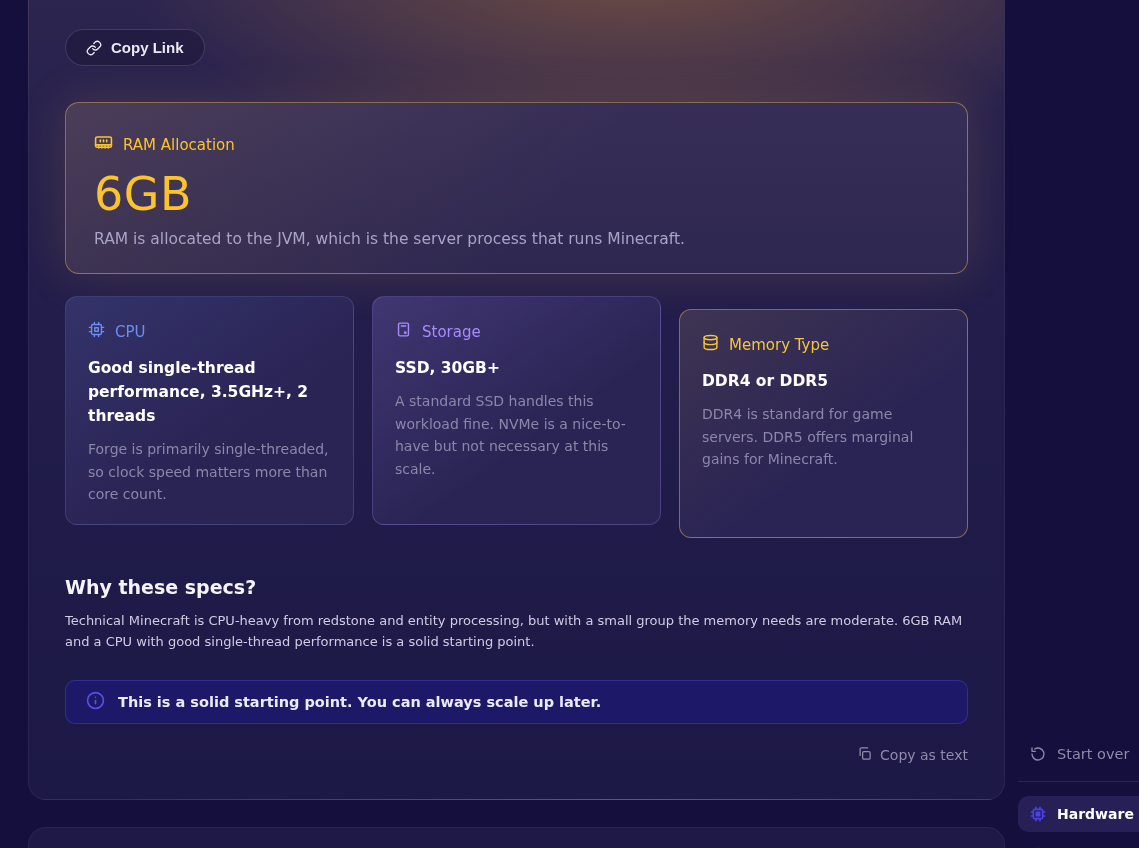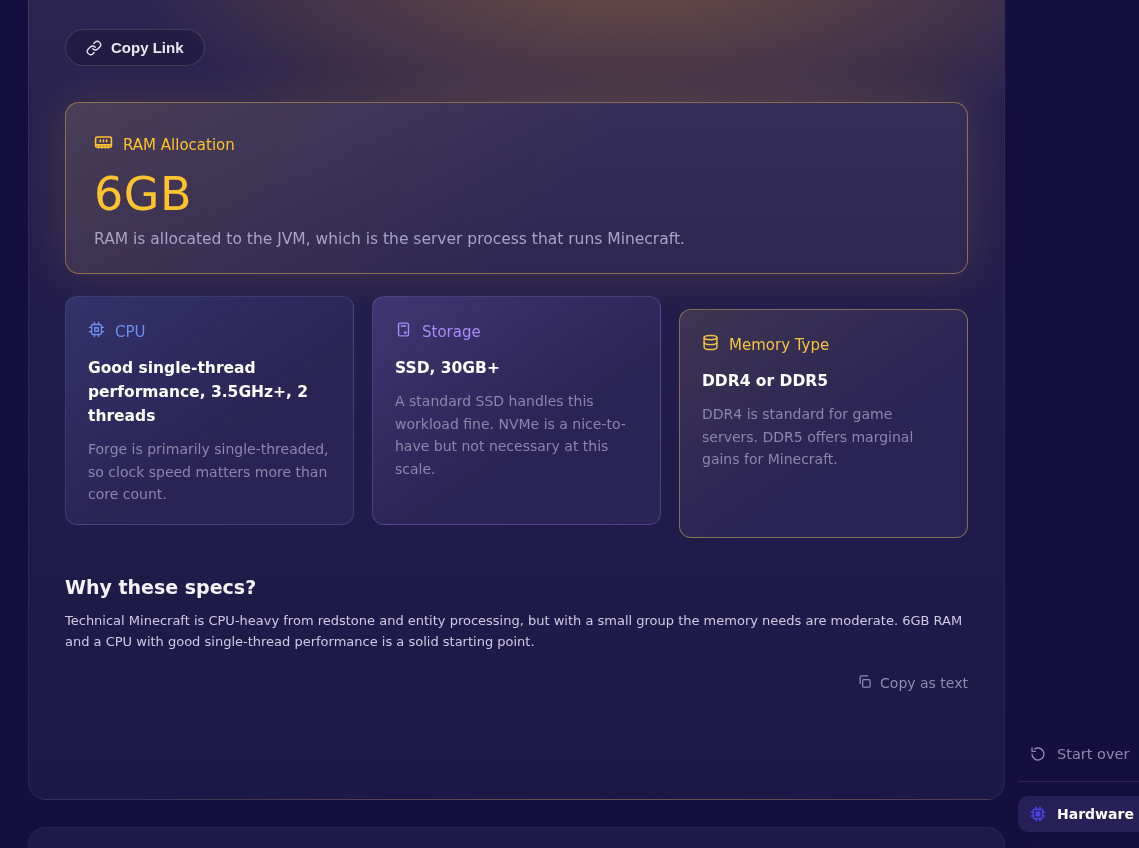--- a/index.html
+++ b/index.html
@@ -223,20 +223,30 @@
       </div>
       <div class="card-title">DDR4 or DDR5</div>
       <div class="card-desc">DDR4 is standard for game servers. DDR5 offers marginal gains for Minecraft.</div>
     </div>
 
   </div>
 
   <div class="why-heading">Why these specs?</div>
   <div class="why-body">Technical Minecraft is CPU-heavy from redstone and entity processing, but with a small group the memory needs are moderate. 6GB RAM and a CPU with good single-thread performance is a solid starting point.</div>
 
+  <div class="note-banner">
+    <span>
+      <svg width="19" height="19" viewBox="0 0 24 24" fill="none" stroke="currentColor" stroke-width="2" stroke-linecap="round" stroke-linejoin="round">
+          <circle cx="12" cy="12" r="10"></circle>
+          <path d="M12 16v-4"></path>
+          <path d="M12 8h.01"></path>
+        </svg>
+    </span>
+    <span class="note-text">This is a solid starting point. You can always scale up later.</span>
+  </div>
 
   <div class="copy-text-row">
     <button class="copy-text-btn">
       <span>
         <svg width="15" height="15" viewBox="0 0 24 24" fill="none" stroke="currentColor" stroke-width="2" stroke-linecap="round" stroke-linejoin="round">
             <rect x="9" y="9" width="12" height="12" rx="2"></rect>
             <path d="M5 15V5a2 2 0 0 1 2-2h10"></path>
           </svg>
       </span>
       <span>Copy as text</span>

